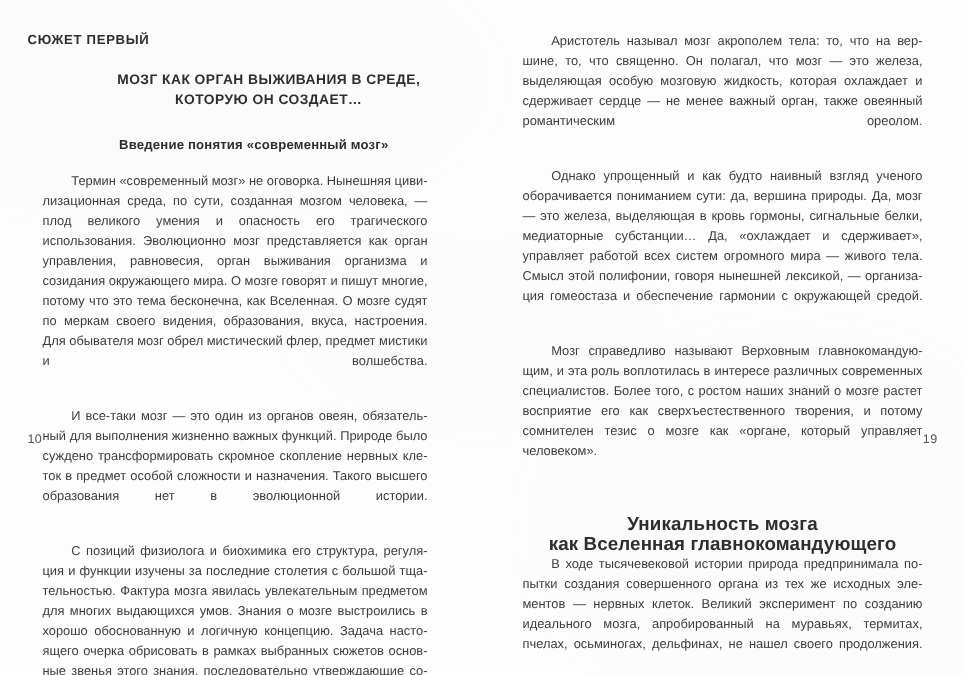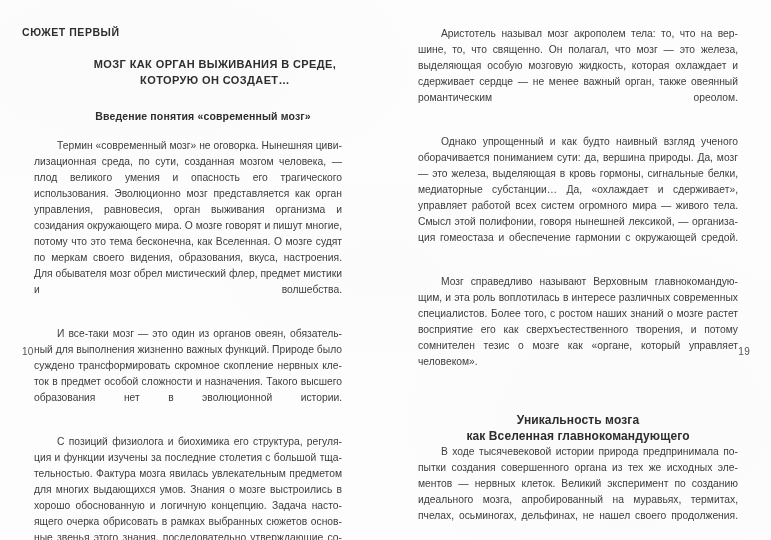--- a/index.html
+++ b/index.html
@@ -83,21 +83,21 @@
     font-size: 10.5px;
     font-weight: bold;
     letter-spacing: 0.15px;
     line-height: 15px;
     color: #2e2e2e;
   }
 
   .subsection-title {
     margin: 26px 0 0 0;
     text-align: center;
-    font-size: 12px;
+    font-size: 15px;
     font-weight: bold;
     letter-spacing: 0.1px;
     line-height: 16px;
     color: #2e2e2e;
   }
   .subsection-title .tline { display: block; }
 
   
   .body-para {
     margin: 12px;

